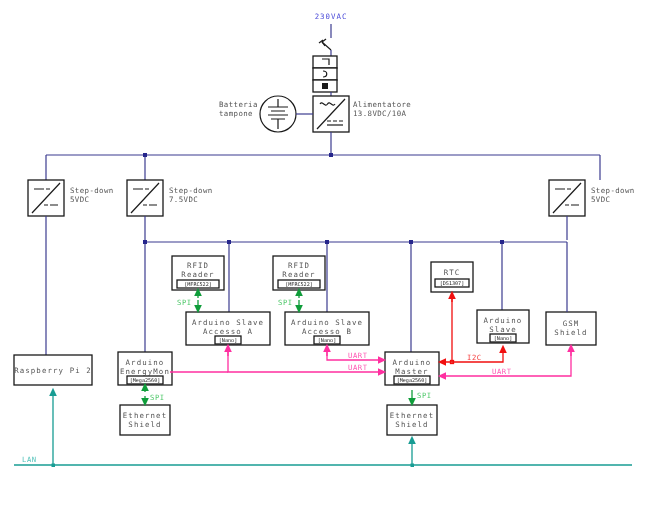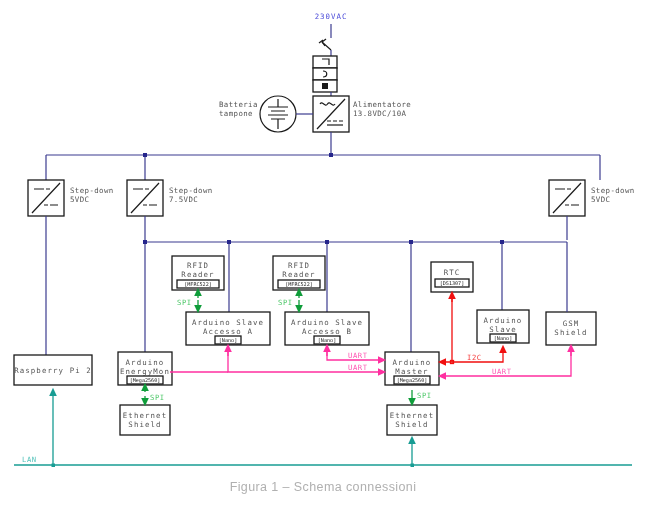--- a/index.html
+++ b/index.html
@@ -267,14 +267,13 @@
     <g>
       <path class="bus-lan" d="M14,465 L632,465"></path>
       <path class="bus-lan" d="M53,465 L53,392" marker-end="url(#ar-teal)"></path>
       <path class="bus-lan" d="M412,465 L412,440" marker-end="url(#ar-teal)"></path>
       <rect class="lan-dot" x="51.5" y="463.5" width="3.5" height="3.5"></rect>
       <rect class="lan-dot" x="410.5" y="463.5" width="3.5" height="3.5"></rect>
       <text class="t-lan" x="22" y="462">LAN</text>
     </g>
   </svg>
 
-  <div class="caption">Figura 1 – Schema connessioni</div>
 </div>
 
 </body></html>

